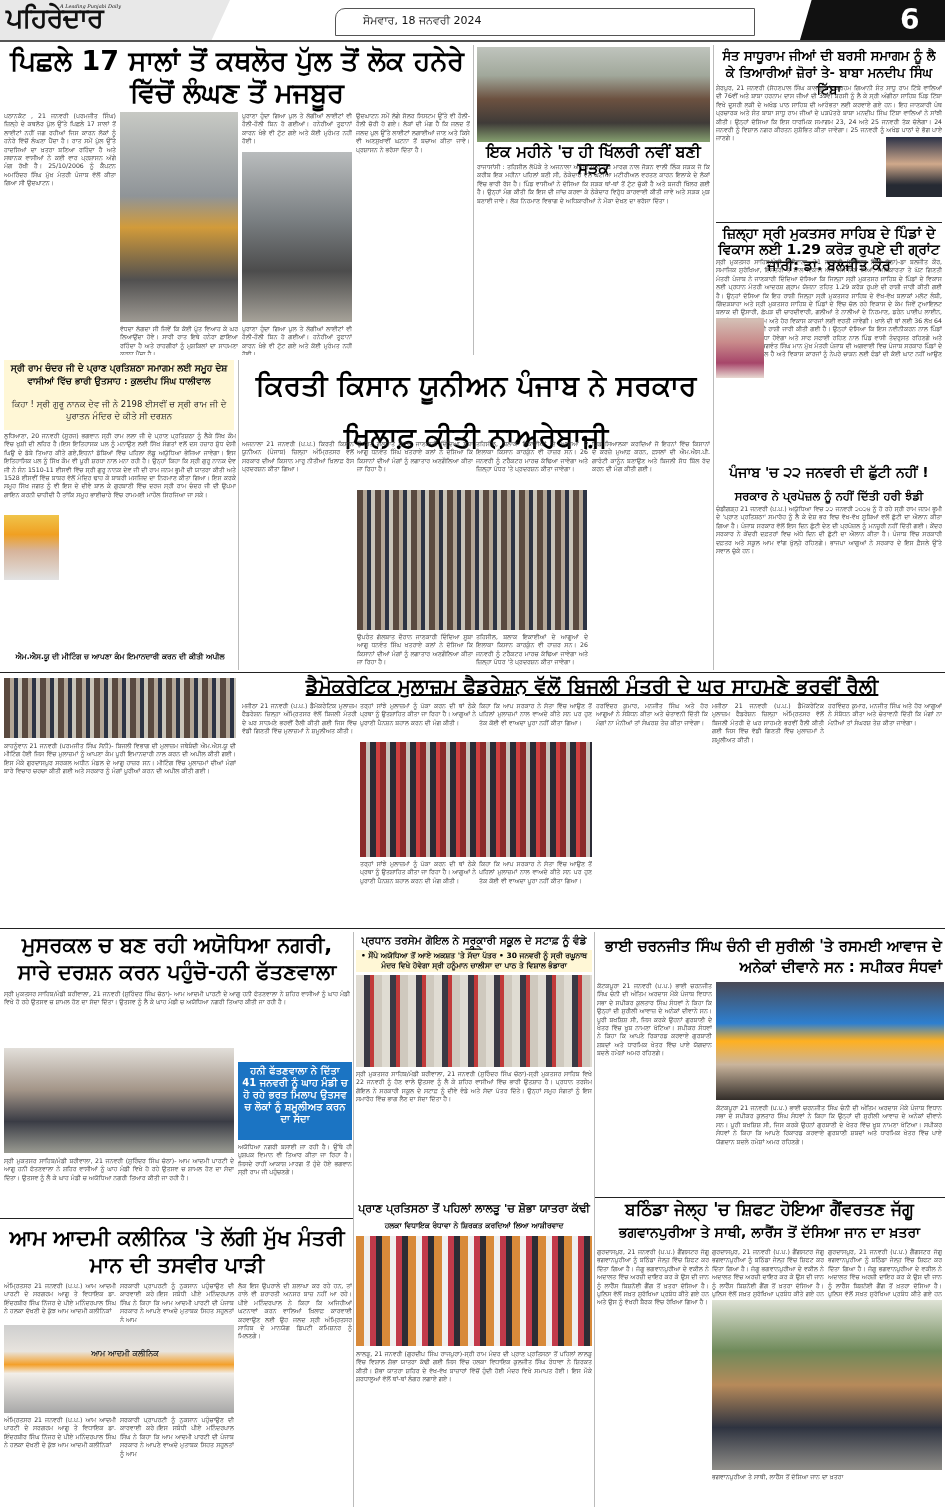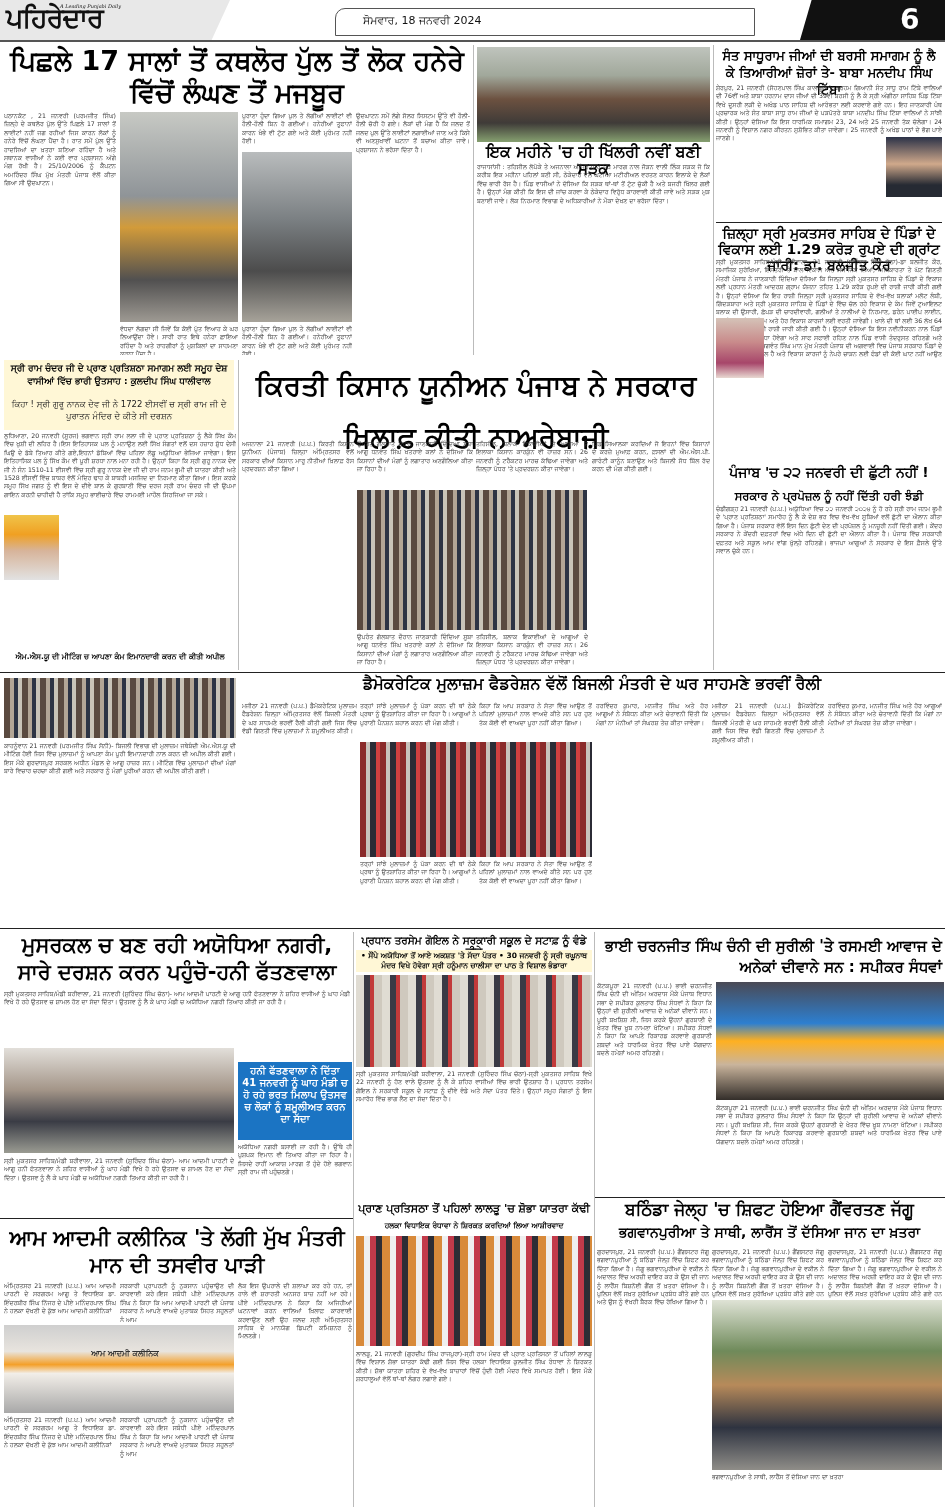--- a/index.html
+++ b/index.html
@@ -60,38 +60,38 @@
 <div class="abs headline" style="left:716px;top:225px;width:226px;font-size:14px;line-height:16px;text-align:center;">ਜ਼ਿਲ੍ਹਾ ਸ੍ਰੀ ਮੁਕਤਸਰ ਸਾਹਿਬ ਦੇ ਪਿੰਡਾਂ ਦੇ ਵਿਕਾਸ ਲਈ 1.29 ਕਰੋੜ ਰੁਪਏ ਦੀ ਗ੍ਰਾਂਟ ਜਾਰੀ: ਡਾ. ਬਲਜੀਤ ਕੌਰ</div>
 <div class="abs body-text" style="left:716px;top:258px;width:226px;height:205px;">ਸ੍ਰੀ ਮੁਕਤਸਰ ਸਾਹਿਬ/ਮੰਡੀ ਬਰੀਵਾਲਾ, 21 ਜਨਵਰੀ (ਸੁਰਿੰਦਰ ਸਿੰਘ ਚੱਠਾ)-ਡਾ ਬਲਜੀਤ ਕੌਰ, ਸਮਾਜਿਕ ਸੁਰੱਖਿਆ, ਇਸਤਰੀ ਤੇ ਬਾਲ ਵਿਕਾਸ ਅਤੇ ਸਮਾਜਿਕ ਨਿਆਂ, ਅਧਿਕਾਰਤਾ ਤੇ ਘੱਟ ਗਿਣਤੀ ਮੰਤਰੀ ਪੰਜਾਬ ਨੇ ਜਾਣਕਾਰੀ ਦਿੰਦਿਆ ਦੱਸਿਆ ਕਿ ਜਿਲ੍ਹਾ ਸ੍ਰੀ ਮੁਕਤਸਰ ਸਾਹਿਬ ਦੇ ਪਿੰਡਾਂ ਦੇ ਵਿਕਾਸ ਲਈ ਪ੍ਰਧਾਨ ਮੰਤਰੀ ਆਦਰਸ਼ ਗ੍ਰਾਮ ਯੋਜਨਾ ਤਹਿਤ 1.29 ਕਰੋੜ ਰੁਪਏ ਦੀ ਰਾਸ਼ੀ ਜਾਰੀ ਕੀਤੀ ਗਈ ਹੈ। ਉਨ੍ਹਾਂ ਦੱਸਿਆ ਕਿ ਇਹ ਰਾਸ਼ੀ ਜਿਲ੍ਹਾ ਸ੍ਰੀ ਮੁਕਤਸਰ ਸਾਹਿਬ ਦੇ ਵੱਖ-ਵੱਖ ਬਲਾਕਾਂ ਮਲੋਟ ਲੰਬੀ, ਗਿੱਦੜਬਾਹਾ ਅਤੇ ਸ੍ਰੀ ਮੁਕਤਸਰ ਸਾਹਿਬ ਦੇ ਪਿੰਡਾਂ ਦੇ ਵਿੱਚ ਚੱਲ ਰਹੇ ਵਿਕਾਸ ਦੇ ਕੰਮ ਜਿਵੇਂ ਟੁਆਇਲਟ ਬਲਾਕ ਦੀ ਉਸਾਰੀ, ਛੱਪੜ ਦੀ ਚਾਰਦੀਵਾਰੀ, ਗਲੀਆਂ ਤੇ ਨਾਲੀਆਂ ਦੇ ਨਿਰਮਾਣ, ਡਰੇਨ ਪਾਈਪ ਲਾਈਨ, ਸਟਰੀਟ ਲਾਈਟਾਂ, ਜਿਮ ਅਤੇ ਹੋਰ ਵਿਕਾਸ ਕਾਰਜਾਂ ਲਈ ਵਰਤੀ ਜਾਵੇਗੀ। ਖਾਲੇ ਦੀ ਥਾਂ ਲਈ 36 ਲੱਖ 64 ਹਜ਼ਾਰ 272 ਰੁਪਏ ਦੀ ਰਾਸ਼ੀ ਜਾਰੀ ਕੀਤੀ ਗਈ ਹੈ। ਉਨ੍ਹਾਂ ਦੱਸਿਆ ਕਿ ਇਸ ਨਵੀਨੀਕਰਨ ਨਾਲ ਪਿੰਡਾਂ ਦੀ ਸੁੰਦਰਤਾ ਵਿੱਚ ਵਾਧਾ ਹੋਵੇਗਾ ਅਤੇ ਸਾਫ ਸਫਾਈ ਰਹਿਣ ਨਾਲ ਪਿੰਡ ਵਾਸੀ ਤੰਦਰੁਸਤ ਰਹਿਣਗੇ ਅਤੇ ਉਨ੍ਹਾਂ ਕਿਹਾ ਕਿ ਸ. ਭਗਵੰਤ ਸਿੰਘ ਮਾਨ ਮੁੱਖ ਮੰਤਰੀ ਪੰਜਾਬ ਦੀ ਅਗਵਾਈ ਵਿਚ ਪੰਜਾਬ ਸਰਕਾਰ ਪਿੰਡਾਂ ਦੇ ਵਿਕਾਸ ਲਈ ਯਤਨਸ਼ੀਲ ਹੈ ਅਤੇ ਵਿਕਾਸ ਕਾਰਜਾਂ ਨੂੰ ਨੇਪਰੇ ਚਾੜਨ ਲਈ ਫੰਡਾਂ ਦੀ ਕੋਈ ਘਾਟ ਨਹੀਂ ਆਉਣ ਦਿੱਤੀ ਜਾਵੇਗੀ।</div>
 <div class="abs photo" style="left:716px;top:318px;width:48px;height:60px;background:linear-gradient(180deg,#d5c3b8 0%,#c98b8b 40%,#a7466a 75%,#e8d8d1 100%);"></div>
 
 <div class="abs headline" style="left:716px;top:465px;width:226px;font-size:14px;text-align:center;">ਪੰਜਾਬ 'ਚ ੨੨ ਜਨਵਰੀ ਦੀ ਛੁੱਟੀ ਨਹੀਂ !</div>
 <div class="abs headline" style="left:716px;top:490px;width:226px;font-size:11.5px;text-align:center;">ਸਰਕਾਰ ਨੇ ਪ੍ਰਪੋਜ਼ਲ ਨੂੰ ਨਹੀਂ ਦਿੱਤੀ ਹਰੀ ਝੰਡੀ</div>
 <div class="abs body-text" style="left:716px;top:505px;width:226px;height:170px;">ਚੰਡੀਗੜ੍ਹ 21 ਜਨਵਰੀ (ਪ.ਪ.) ਅਯੁੱਧਿਆ ਵਿਚ ੨੨ ਜਨਵਰੀ ੨੦੨੪ ਨੂੰ ਹੋ ਰਹੇ ਸ੍ਰੀ ਰਾਮ ਜਨਮ ਭੂਮੀ ਦੇ 'ਪ੍ਰਾਣ ਪ੍ਰਤਿਸ਼ਠਾ' ਸਮਾਰੋਹ ਨੂੰ ਲੈ ਕੇ ਦੇਸ਼ ਭਰ ਵਿਚ ਵੱਖ-ਵੱਖ ਸੂਬਿਆਂ ਵਲੋਂ ਛੁੱਟੀ ਦਾ ਐਲਾਨ ਕੀਤਾ ਗਿਆ ਹੈ। ਪੰਜਾਬ ਸਰਕਾਰ ਵੱਲੋਂ ਇਸ ਦਿਨ ਛੁੱਟੀ ਦੇਣ ਦੀ ਪ੍ਰਪੋਜ਼ਲ ਨੂੰ ਮਨਜ਼ੂਰੀ ਨਹੀਂ ਦਿੱਤੀ ਗਈ। ਕੇਂਦਰ ਸਰਕਾਰ ਨੇ ਕੇਂਦਰੀ ਦਫ਼ਤਰਾਂ ਵਿਚ ਅੱਧੇ ਦਿਨ ਦੀ ਛੁੱਟੀ ਦਾ ਐਲਾਨ ਕੀਤਾ ਹੈ। ਪੰਜਾਬ ਵਿੱਚ ਸਰਕਾਰੀ ਦਫ਼ਤਰ ਅਤੇ ਸਕੂਲ ਆਮ ਵਾਂਗ ਖੁੱਲ੍ਹੇ ਰਹਿਣਗੇ। ਭਾਜਪਾ ਆਗੂਆਂ ਨੇ ਸਰਕਾਰ ਦੇ ਇਸ ਫ਼ੈਸਲੇ ਉੱਤੇ ਸਵਾਲ ਚੁੱਕੇ ਹਨ।</div>
 
 <div class="abs sub-yellow" style="left:4px;top:360px;width:230px;height:70px;"></div>
 <div class="abs headline" style="left:6px;top:362px;width:226px;font-size:9px;line-height:12.5px;text-align:center;">ਸ੍ਰੀ ਰਾਮ ਚੰਦਰ ਜੀ ਦੇ ਪ੍ਰਾਣ ਪ੍ਰਤਿਸ਼ਠਾ ਸਮਾਗਮ ਲਈ ਸਮੂਹ ਦੇਸ਼ ਵਾਸੀਆਂ ਵਿੱਚ ਭਾਰੀ ਉਤਸਾਹ : ਕੁਲਦੀਪ ਸਿੰਘ ਧਾਲੀਵਾਲ</div>
-<div class="abs headline" style="left:6px;top:398px;width:226px;font-size:8.5px;line-height:12px;text-align:center;font-weight:normal;color:#222;">ਕਿਹਾ ! ਸ੍ਰੀ ਗੁਰੂ ਨਾਨਕ ਦੇਵ ਜੀ ਨੇ 1722 ਈਸਵੀਂ ਚ ਸ੍ਰੀ ਰਾਮ ਜੀ ਦੇ ਪੁਰਾਤਨ ਮੰਦਿਰ ਦੇ ਕੀਤੇ ਸੀ ਦਰਸ਼ਨ</div>
+<div class="abs headline" style="left:6px;top:398px;width:226px;font-size:8.5px;line-height:12px;text-align:center;font-weight:normal;color:#222;">ਕਿਹਾ ! ਸ੍ਰੀ ਗੁਰੂ ਨਾਨਕ ਦੇਵ ਜੀ ਨੇ 2198 ਈਸਵੀਂ ਚ ਸ੍ਰੀ ਰਾਮ ਜੀ ਦੇ ਪੁਰਾਤਨ ਮੰਦਿਰ ਦੇ ਕੀਤੇ ਸੀ ਦਰਸ਼ਨ</div>
 <div class="abs body-text" style="left:4px;top:432px;width:232px;height:200px;">ਲੁਧਿਆਣਾ, 20 ਜਨਵਰੀ (ਸੂਰਜ) ਭਗਵਾਨ ਸ੍ਰੀ ਰਾਮ ਲਲਾ ਜੀ ਦੇ ਪ੍ਰਾਣ ਪ੍ਰਤਿਸ਼ਠਾ ਨੂੰ ਲੈਕੇ ਸਿੱਖ ਕੌਮ ਵਿੱਚ ਖੁਸ਼ੀ ਦੀ ਲਹਿਰ ਹੈ।ਇਸ ਇਤਿਹਾਸਕ ਪਲ ਨੂੰ ਮਨਾਉਣ ਲਈ ਸਿੱਖ ਸੰਗਤਾਂ ਵਲੋਂ ਦਸ ਹਜ਼ਾਰ ਸ਼ੁੱਧ ਦੇਸੀ ਘਿਉ ਦੇ ਡੱਬੇ ਤਿਆਰ ਕੀਤੇ ਗਏ,ਇਹਨਾਂ ਡੱਬਿਆਂ ਵਿੱਚ ਪਹਿਲਾ ਲੱਡੂ ਅਯੁੱਧਿਆ ਭੇਜਿਆ ਜਾਵੇਗਾ। ਇਸ ਇਤਿਹਾਸਿਕ ਪਲ ਨੂੰ ਸਿੱਖ ਕੌਮ ਵੀ ਪੂਰੀ ਸ਼ਰਧਾ ਨਾਲ ਮਨਾ ਰਹੀ ਹੈ। ਉਨ੍ਹਾਂ ਕਿਹਾ ਕਿ ਸ੍ਰੀ ਗੁਰੂ ਨਾਨਕ ਦੇਵ ਜੀ ਨੇ ਸੰਨ 1510-11 ਈਸਵੀ ਵਿੱਚ ਸ੍ਰੀ ਗੁਰੂ ਨਾਨਕ ਦੇਵ ਜੀ ਦੀ ਰਾਮ ਜਨਮ ਭੂਮੀ ਦੀ ਯਾਤਰਾ ਕੀਤੀ ਅਤੇ 1528 ਈਸਵੀਂ ਵਿੱਚ ਬਾਬਰ ਵੱਲੋਂ ਮੰਦਿਰ ਢਾਹ ਕੇ ਬਾਬਰੀ ਮਸਜਿਦ ਦਾ ਨਿਰਮਾਣ ਕੀਤਾ ਗਿਆ। ਇਸ ਕਰਕੇ ਸਮੂਹ ਸਿੱਖ ਜਗਤ ਨੂੰ ਵੀ ਇਸ ਦੇ ਦੀਵੇ ਬਾਲ ਕੇ ਗੁਰਬਾਣੀ ਵਿੱਚ ਦਰਜ ਸ੍ਰੀ ਰਾਮ ਚੰਦਰ ਜੀ ਦੀ ਉਪਮਾ ਗਾਇਨ ਕਰਨੀ ਚਾਹੀਦੀ ਹੈ ਤਾਂਕਿ ਸਮੂਹ ਭਾਈਚਾਰੇ ਵਿੱਚ ਰਾਮਮਈ ਮਾਹੌਲ ਸਿਰਜਿਆ ਜਾ ਸਕੇ।</div>
 <div class="abs photo" style="left:4px;top:515px;width:55px;height:65px;background:linear-gradient(180deg,#f0c44a 0%,#f0a022 30%,#d7b49a 55%,#e2e2e2 100%);"></div>
 
 <div class="abs headline" style="left:4px;top:653px;width:232px;font-size:7.5px;text-align:center;">ਐਮ.ਐਸ.ਯੂ ਦੀ ਮੀਟਿੰਗ ਚ ਆਪਣਾ ਕੰਮ ਇਮਾਨਦਾਰੀ ਕਰਨ ਦੀ ਕੀਤੀ ਅਪੀਲ</div>
 
 <div class="abs headline" style="left:242px;top:360px;width:468px;font-size:28px;line-height:52px;text-align:center;">ਕਿਰਤੀ ਕਿਸਾਨ ਯੂਨੀਅਨ ਪੰਜਾਬ ਨੇ ਸਰਕਾਰ ਖਿਲਾਫ਼ ਕੀਤੀ ਨਾਅਰੇਬਾਜ਼ੀ</div>
 <div class="abs body-text" style="left:242px;top:440px;width:112px;height:230px;">ਅਜਨਾਲਾ 21 ਜਨਵਰੀ (ਪ.ਪ.) ਕਿਰਤੀ ਕਿਸਾਨ ਯੂਨੀਅਨ (ਪੰਜਾਬ) ਜ਼ਿਲ੍ਹਾ ਅੰਮ੍ਰਿਤਸਰ ਵੱਲੋਂ ਸਰਕਾਰ ਦੀਆਂ ਕਿਸਾਨ ਮਾਰੂ ਨੀਤੀਆਂ ਖ਼ਿਲਾਫ਼ ਰੋਸ ਪ੍ਰਦਰਸ਼ਨ ਕੀਤਾ ਗਿਆ।</div>
 <div class="abs body-text" style="left:357px;top:440px;width:116px;height:50px;">ਉਪਰੰਤ ਗੱਲਬਾਤ ਦੌਰਾਨ ਜਾਣਕਾਰੀ ਦਿੰਦਿਆ ਸੂਬਾ ਆਗੂ ਧਨਵੰਤ ਸਿੰਘ ਖਤਰਾਏ ਕਲਾਂ ਨੇ ਦੱਸਿਆ ਕਿ ਕਿਸਾਨਾਂ ਦੀਆਂ ਮੰਗਾਂ ਨੂੰ ਲਗਾਤਾਰ ਅਣਗੌਲਿਆ ਕੀਤਾ ਜਾ ਰਿਹਾ ਹੈ।</div>
 <div class="abs photo photo-crowd" style="left:357px;top:490px;width:230px;height:140px;"></div>
 <div class="abs body-text" style="left:357px;top:633px;width:116px;height:40px;">ਉਪਰੰਤ ਗੱਲਬਾਤ ਦੌਰਾਨ ਜਾਣਕਾਰੀ ਦਿੰਦਿਆ ਸੂਬਾ ਆਗੂ ਧਨਵੰਤ ਸਿੰਘ ਖਤਰਾਏ ਕਲਾਂ ਨੇ ਦੱਸਿਆ ਕਿ ਕਿਸਾਨਾਂ ਦੀਆਂ ਮੰਗਾਂ ਨੂੰ ਲਗਾਤਾਰ ਅਣਗੌਲਿਆ ਕੀਤਾ ਜਾ ਰਿਹਾ ਹੈ।</div>
 <div class="abs body-text" style="left:476px;top:440px;width:112px;height:50px;">ਤਹਿਸੀਲ, ਬਲਾਕ ਇਕਾਈਆਂ ਦੇ ਆਗੂਆਂ ਦੇ ਇਲਾਕਾ ਕਿਸਾਨ ਕਾਰਕੁੰਨ ਵੀ ਹਾਜ਼ਰ ਸਨ। 26 ਜਨਵਰੀ ਨੂੰ ਟਰੈਕਟਰ ਮਾਰਚ ਕੱਢਿਆ ਜਾਵੇਗਾ ਅਤੇ ਜ਼ਿਲ੍ਹਾ ਪੱਧਰ 'ਤੇ ਪ੍ਰਦਰਸ਼ਨ ਕੀਤਾ ਜਾਵੇਗਾ।</div>
 <div class="abs body-text" style="left:476px;top:633px;width:112px;height:40px;">ਤਹਿਸੀਲ, ਬਲਾਕ ਇਕਾਈਆਂ ਦੇ ਆਗੂਆਂ ਦੇ ਇਲਾਕਾ ਕਿਸਾਨ ਕਾਰਕੁੰਨ ਵੀ ਹਾਜ਼ਰ ਸਨ। 26 ਜਨਵਰੀ ਨੂੰ ਟਰੈਕਟਰ ਮਾਰਚ ਕੱਢਿਆ ਜਾਵੇਗਾ ਅਤੇ ਜ਼ਿਲ੍ਹਾ ਪੱਧਰ 'ਤੇ ਪ੍ਰਦਰਸ਼ਨ ਕੀਤਾ ਜਾਵੇਗਾ।</div>
 <div class="abs body-text" style="left:592px;top:440px;width:118px;height:232px;">ਪਿੰਡ ਸਿਆਲਕਾ ਕਰਦਿਆਂ ਜੋ ਇਹਨਾਂ ਵਿੱਚ ਕਿਸਾਨਾਂ ਦੇ ਕਰਜ਼ੇ ਮੁਆਫ਼ ਕਰਨ, ਫ਼ਸਲਾਂ ਦੀ ਐਮ.ਐਸ.ਪੀ. ਗਾਰੰਟੀ ਕਾਨੂੰਨ ਬਣਾਉਣ ਅਤੇ ਬਿਜਲੀ ਸੋਧ ਬਿੱਲ ਰੱਦ ਕਰਨ ਦੀ ਮੰਗ ਕੀਤੀ ਗਈ।</div>
 
 <div class="abs photo photo-crowd" style="left:4px;top:678px;width:232px;height:60px;"></div>
 <div class="abs body-text" style="left:4px;top:742px;width:232px;height:180px;">ਕਾਹਨੂੰਵਾਨ 21 ਜਨਵਰੀ (ਪਰਮਜੀਤ ਸਿੰਘ ਸੋਨੀ)- ਬਿਜਲੀ ਵਿਭਾਗ ਦੀ ਮੁਲਾਜ਼ਮ ਜਥੇਬੰਦੀ ਐਮ.ਐਸ.ਯੂ ਦੀ ਮੀਟਿੰਗ ਹੋਈ ਜਿਸ ਵਿੱਚ ਮੁਲਾਜ਼ਮਾਂ ਨੂੰ ਆਪਣਾ ਕੰਮ ਪੂਰੀ ਇਮਾਨਦਾਰੀ ਨਾਲ ਕਰਨ ਦੀ ਅਪੀਲ ਕੀਤੀ ਗਈ। ਇਸ ਮੌਕੇ ਗੁਰਦਾਸਪੁਰ ਸਰਕਲ ਅਧੀਨ ਮੰਡਲ ਦੇ ਆਗੂ ਹਾਜ਼ਰ ਸਨ। ਮੀਟਿੰਗ ਵਿੱਚ ਮੁਲਾਜ਼ਮਾਂ ਦੀਆਂ ਮੰਗਾਂ ਬਾਰੇ ਵਿਚਾਰ ਚਰਚਾ ਕੀਤੀ ਗਈ ਅਤੇ ਸਰਕਾਰ ਨੂੰ ਮੰਗਾਂ ਪੂਰੀਆਂ ਕਰਨ ਦੀ ਅਪੀਲ ਕੀਤੀ ਗਈ।</div>
-<div class="abs headline" style="left:242px;top:676px;width:700px;font-size:16px;text-align:center;">ਡੈਮੋਕਰੇਟਿਕ ਮੁਲਾਜ਼ਮ ਫੈਡਰੇਸ਼ਨ ਵੱਲੋਂ ਬਿਜਲੀ ਮੰਤਰੀ ਦੇ ਘਰ ਸਾਹਮਣੇ ਭਰਵੀਂ ਰੈਲੀ</div>
+<div class="abs headline" style="left:242px;top:676px;width:700px;font-size:20px;text-align:center;text-decoration:underline;">ਡੈਮੋਕਰੇਟਿਕ ਮੁਲਾਜ਼ਮ ਫੈਡਰੇਸ਼ਨ ਵੱਲੋਂ ਬਿਜਲੀ ਮੰਤਰੀ ਦੇ ਘਰ ਸਾਹਮਣੇ ਭਰਵੀਂ ਰੈਲੀ</div>
 <div class="abs body-text" style="left:242px;top:702px;width:115px;height:225px;">ਮਜੀਠਾ 21 ਜਨਵਰੀ (ਪ.ਪ.) ਡੈਮੋਕਰੇਟਿਕ ਮੁਲਾਜ਼ਮ ਫੈਡਰੇਸ਼ਨ ਜ਼ਿਲ੍ਹਾ ਅੰਮ੍ਰਿਤਸਰ ਵੱਲੋਂ ਬਿਜਲੀ ਮੰਤਰੀ ਦੇ ਘਰ ਸਾਹਮਣੇ ਭਰਵੀਂ ਰੈਲੀ ਕੀਤੀ ਗਈ ਜਿਸ ਵਿੱਚ ਵੱਡੀ ਗਿਣਤੀ ਵਿੱਚ ਮੁਲਾਜ਼ਮਾਂ ਨੇ ਸ਼ਮੂਲੀਅਤ ਕੀਤੀ।</div>
 <div class="abs body-text" style="left:360px;top:702px;width:116px;height:40px;">ਤਰ੍ਹਾਂ ਸਾਂਝੇ ਮੁਲਾਜ਼ਮਾਂ ਨੂੰ ਪੱਕਾ ਕਰਨ ਦੀ ਥਾਂ ਠੇਕੇ ਪ੍ਰਥਾ ਨੂੰ ਉਤਸ਼ਾਹਿਤ ਕੀਤਾ ਜਾ ਰਿਹਾ ਹੈ। ਆਗੂਆਂ ਨੇ ਪੁਰਾਣੀ ਪੈਨਸ਼ਨ ਬਹਾਲ ਕਰਨ ਦੀ ਮੰਗ ਕੀਤੀ।</div>
 <div class="abs photo photo-red" style="left:360px;top:742px;width:232px;height:115px;"></div>
 <div class="abs body-text" style="left:360px;top:860px;width:116px;height:66px;">ਤਰ੍ਹਾਂ ਸਾਂਝੇ ਮੁਲਾਜ਼ਮਾਂ ਨੂੰ ਪੱਕਾ ਕਰਨ ਦੀ ਥਾਂ ਠੇਕੇ ਪ੍ਰਥਾ ਨੂੰ ਉਤਸ਼ਾਹਿਤ ਕੀਤਾ ਜਾ ਰਿਹਾ ਹੈ। ਆਗੂਆਂ ਨੇ ਪੁਰਾਣੀ ਪੈਨਸ਼ਨ ਬਹਾਲ ਕਰਨ ਦੀ ਮੰਗ ਕੀਤੀ।</div>
 <div class="abs body-text" style="left:479px;top:702px;width:113px;height:40px;">ਕਿਹਾ ਕਿ ਆਪ ਸਰਕਾਰ ਨੇ ਸੱਤਾ ਵਿੱਚ ਆਉਣ ਤੋਂ ਪਹਿਲਾਂ ਮੁਲਾਜ਼ਮਾਂ ਨਾਲ ਵਾਅਦੇ ਕੀਤੇ ਸਨ ਪਰ ਹੁਣ ਤੱਕ ਕੋਈ ਵੀ ਵਾਅਦਾ ਪੂਰਾ ਨਹੀਂ ਕੀਤਾ ਗਿਆ।</div>
 <div class="abs body-text" style="left:479px;top:860px;width:113px;height:66px;">ਕਿਹਾ ਕਿ ਆਪ ਸਰਕਾਰ ਨੇ ਸੱਤਾ ਵਿੱਚ ਆਉਣ ਤੋਂ ਪਹਿਲਾਂ ਮੁਲਾਜ਼ਮਾਂ ਨਾਲ ਵਾਅਦੇ ਕੀਤੇ ਸਨ ਪਰ ਹੁਣ ਤੱਕ ਕੋਈ ਵੀ ਵਾਅਦਾ ਪੂਰਾ ਨਹੀਂ ਕੀਤਾ ਗਿਆ।</div>
 <div class="abs body-text" style="left:596px;top:702px;width:112px;height:225px;">ਹਰਵਿੰਦਰ ਕੁਮਾਰ, ਮਨਜੀਤ ਸਿੰਘ ਅਤੇ ਹੋਰ ਆਗੂਆਂ ਨੇ ਸੰਬੋਧਨ ਕੀਤਾ ਅਤੇ ਚੇਤਾਵਨੀ ਦਿੱਤੀ ਕਿ ਮੰਗਾਂ ਨਾ ਮੰਨੀਆਂ ਤਾਂ ਸੰਘਰਸ਼ ਤੇਜ਼ ਕੀਤਾ ਜਾਵੇਗਾ।</div>
 <div class="abs body-text" style="left:712px;top:702px;width:112px;height:225px;">ਮਜੀਠਾ 21 ਜਨਵਰੀ (ਪ.ਪ.) ਡੈਮੋਕਰੇਟਿਕ ਮੁਲਾਜ਼ਮ ਫੈਡਰੇਸ਼ਨ ਜ਼ਿਲ੍ਹਾ ਅੰਮ੍ਰਿਤਸਰ ਵੱਲੋਂ ਬਿਜਲੀ ਮੰਤਰੀ ਦੇ ਘਰ ਸਾਹਮਣੇ ਭਰਵੀਂ ਰੈਲੀ ਕੀਤੀ ਗਈ ਜਿਸ ਵਿੱਚ ਵੱਡੀ ਗਿਣਤੀ ਵਿੱਚ ਮੁਲਾਜ਼ਮਾਂ ਨੇ ਸ਼ਮੂਲੀਅਤ ਕੀਤੀ।</div>
 <div class="abs body-text" style="left:828px;top:702px;width:114px;height:225px;">ਹਰਵਿੰਦਰ ਕੁਮਾਰ, ਮਨਜੀਤ ਸਿੰਘ ਅਤੇ ਹੋਰ ਆਗੂਆਂ ਨੇ ਸੰਬੋਧਨ ਕੀਤਾ ਅਤੇ ਚੇਤਾਵਨੀ ਦਿੱਤੀ ਕਿ ਮੰਗਾਂ ਨਾ ਮੰਨੀਆਂ ਤਾਂ ਸੰਘਰਸ਼ ਤੇਜ਼ ਕੀਤਾ ਜਾਵੇਗਾ।</div>
 

